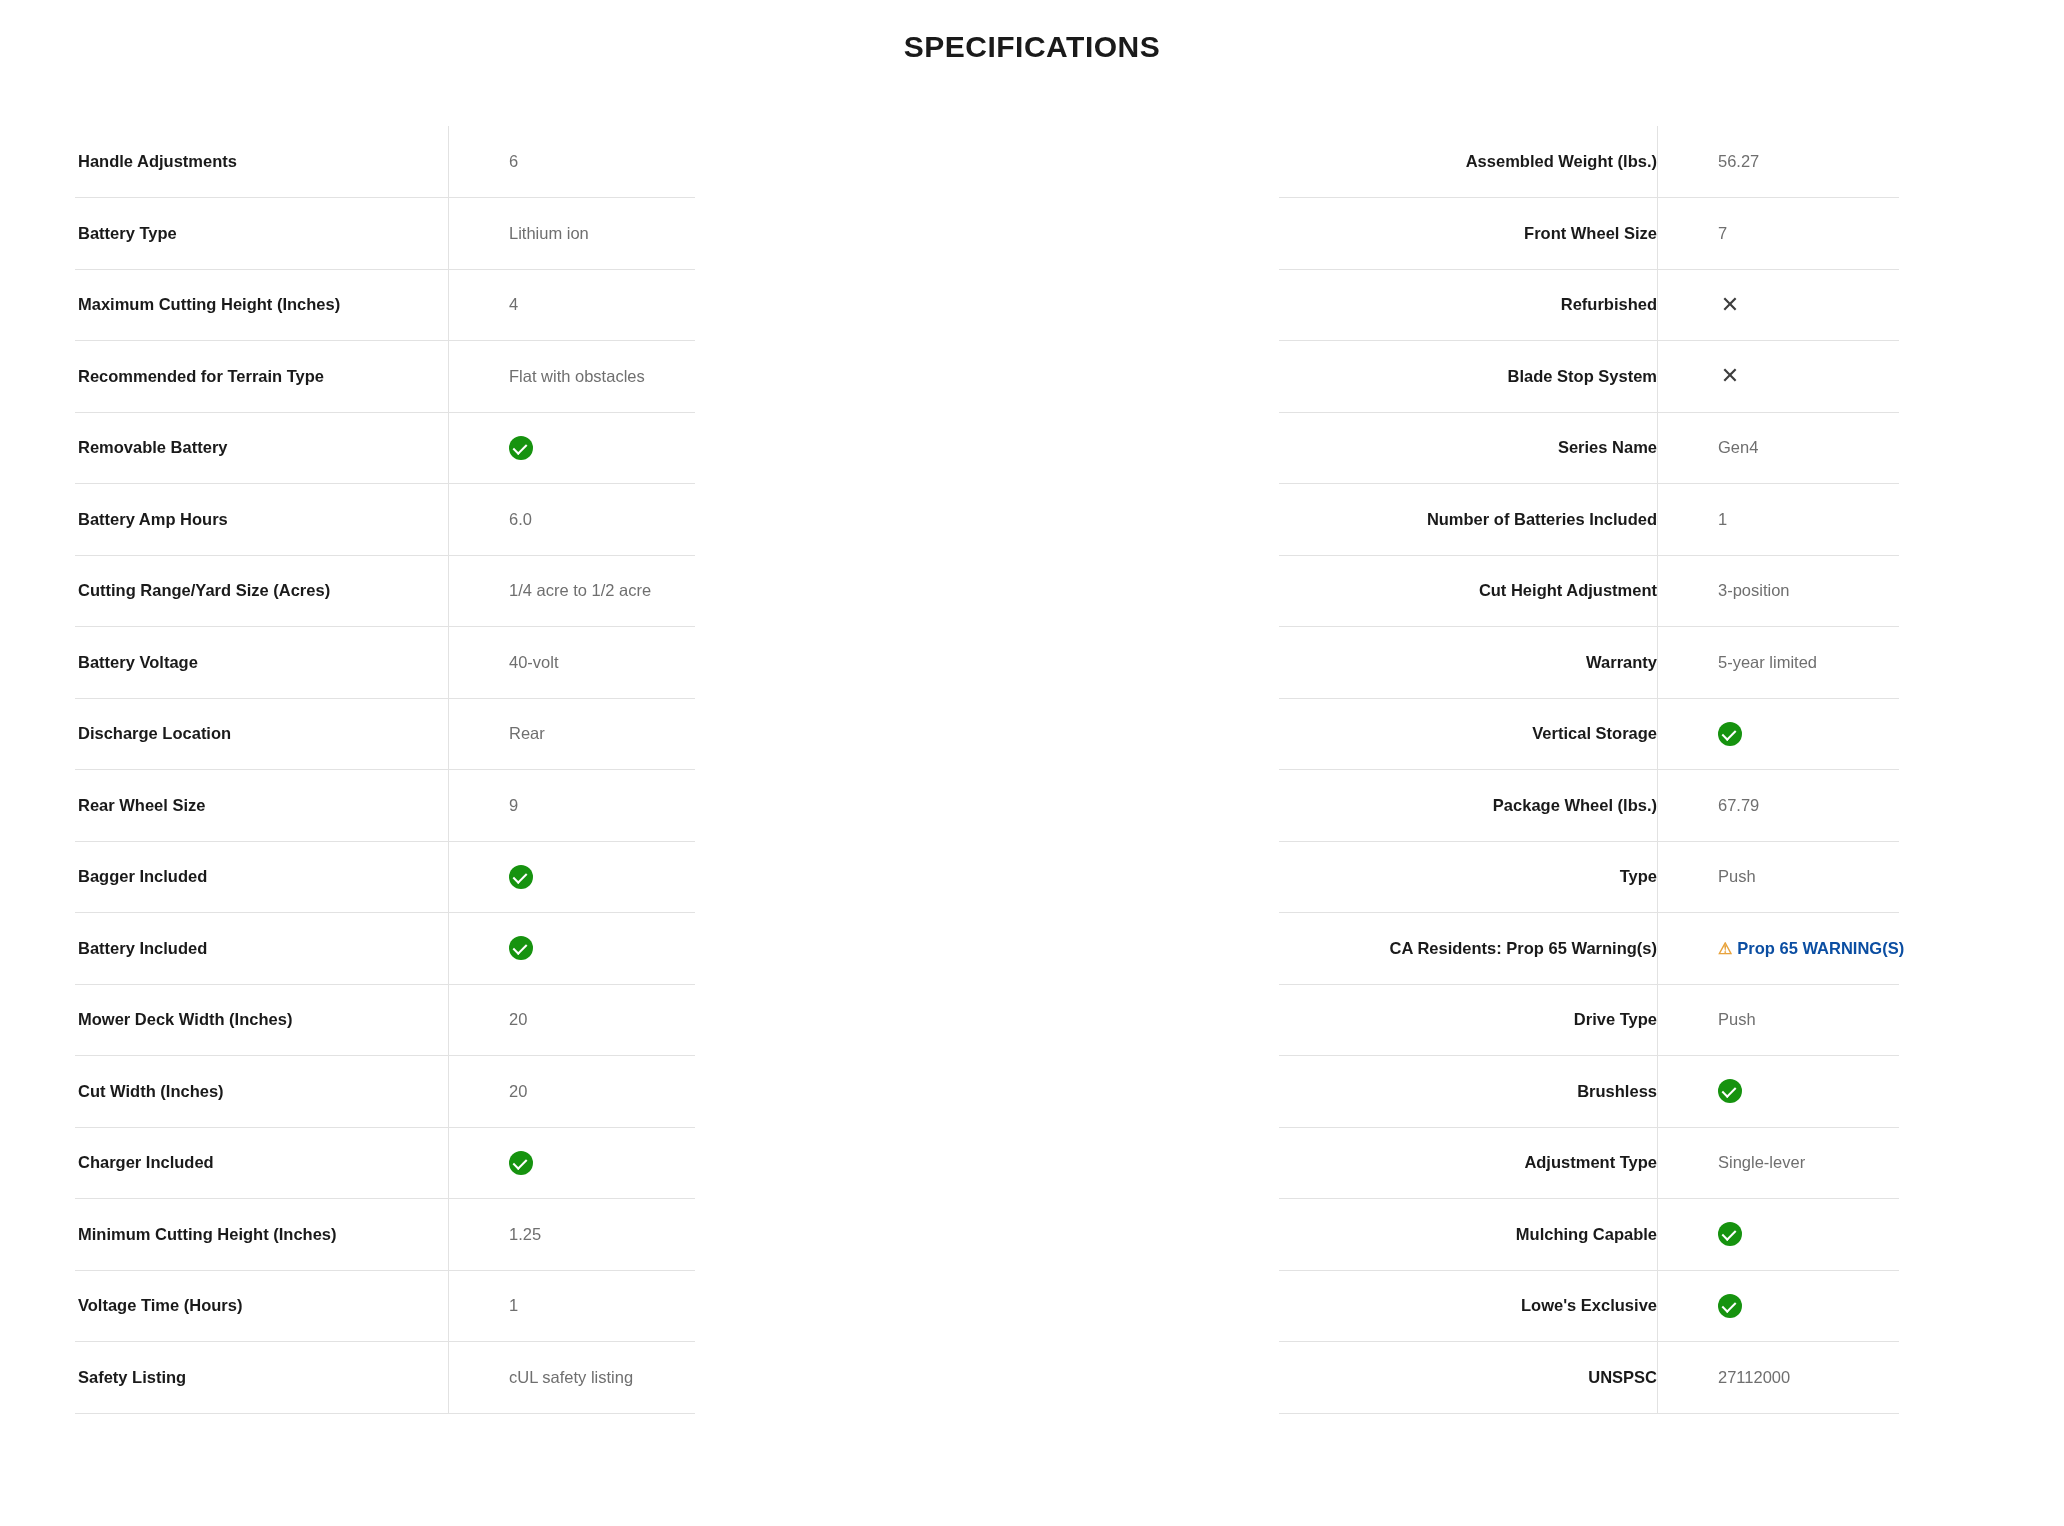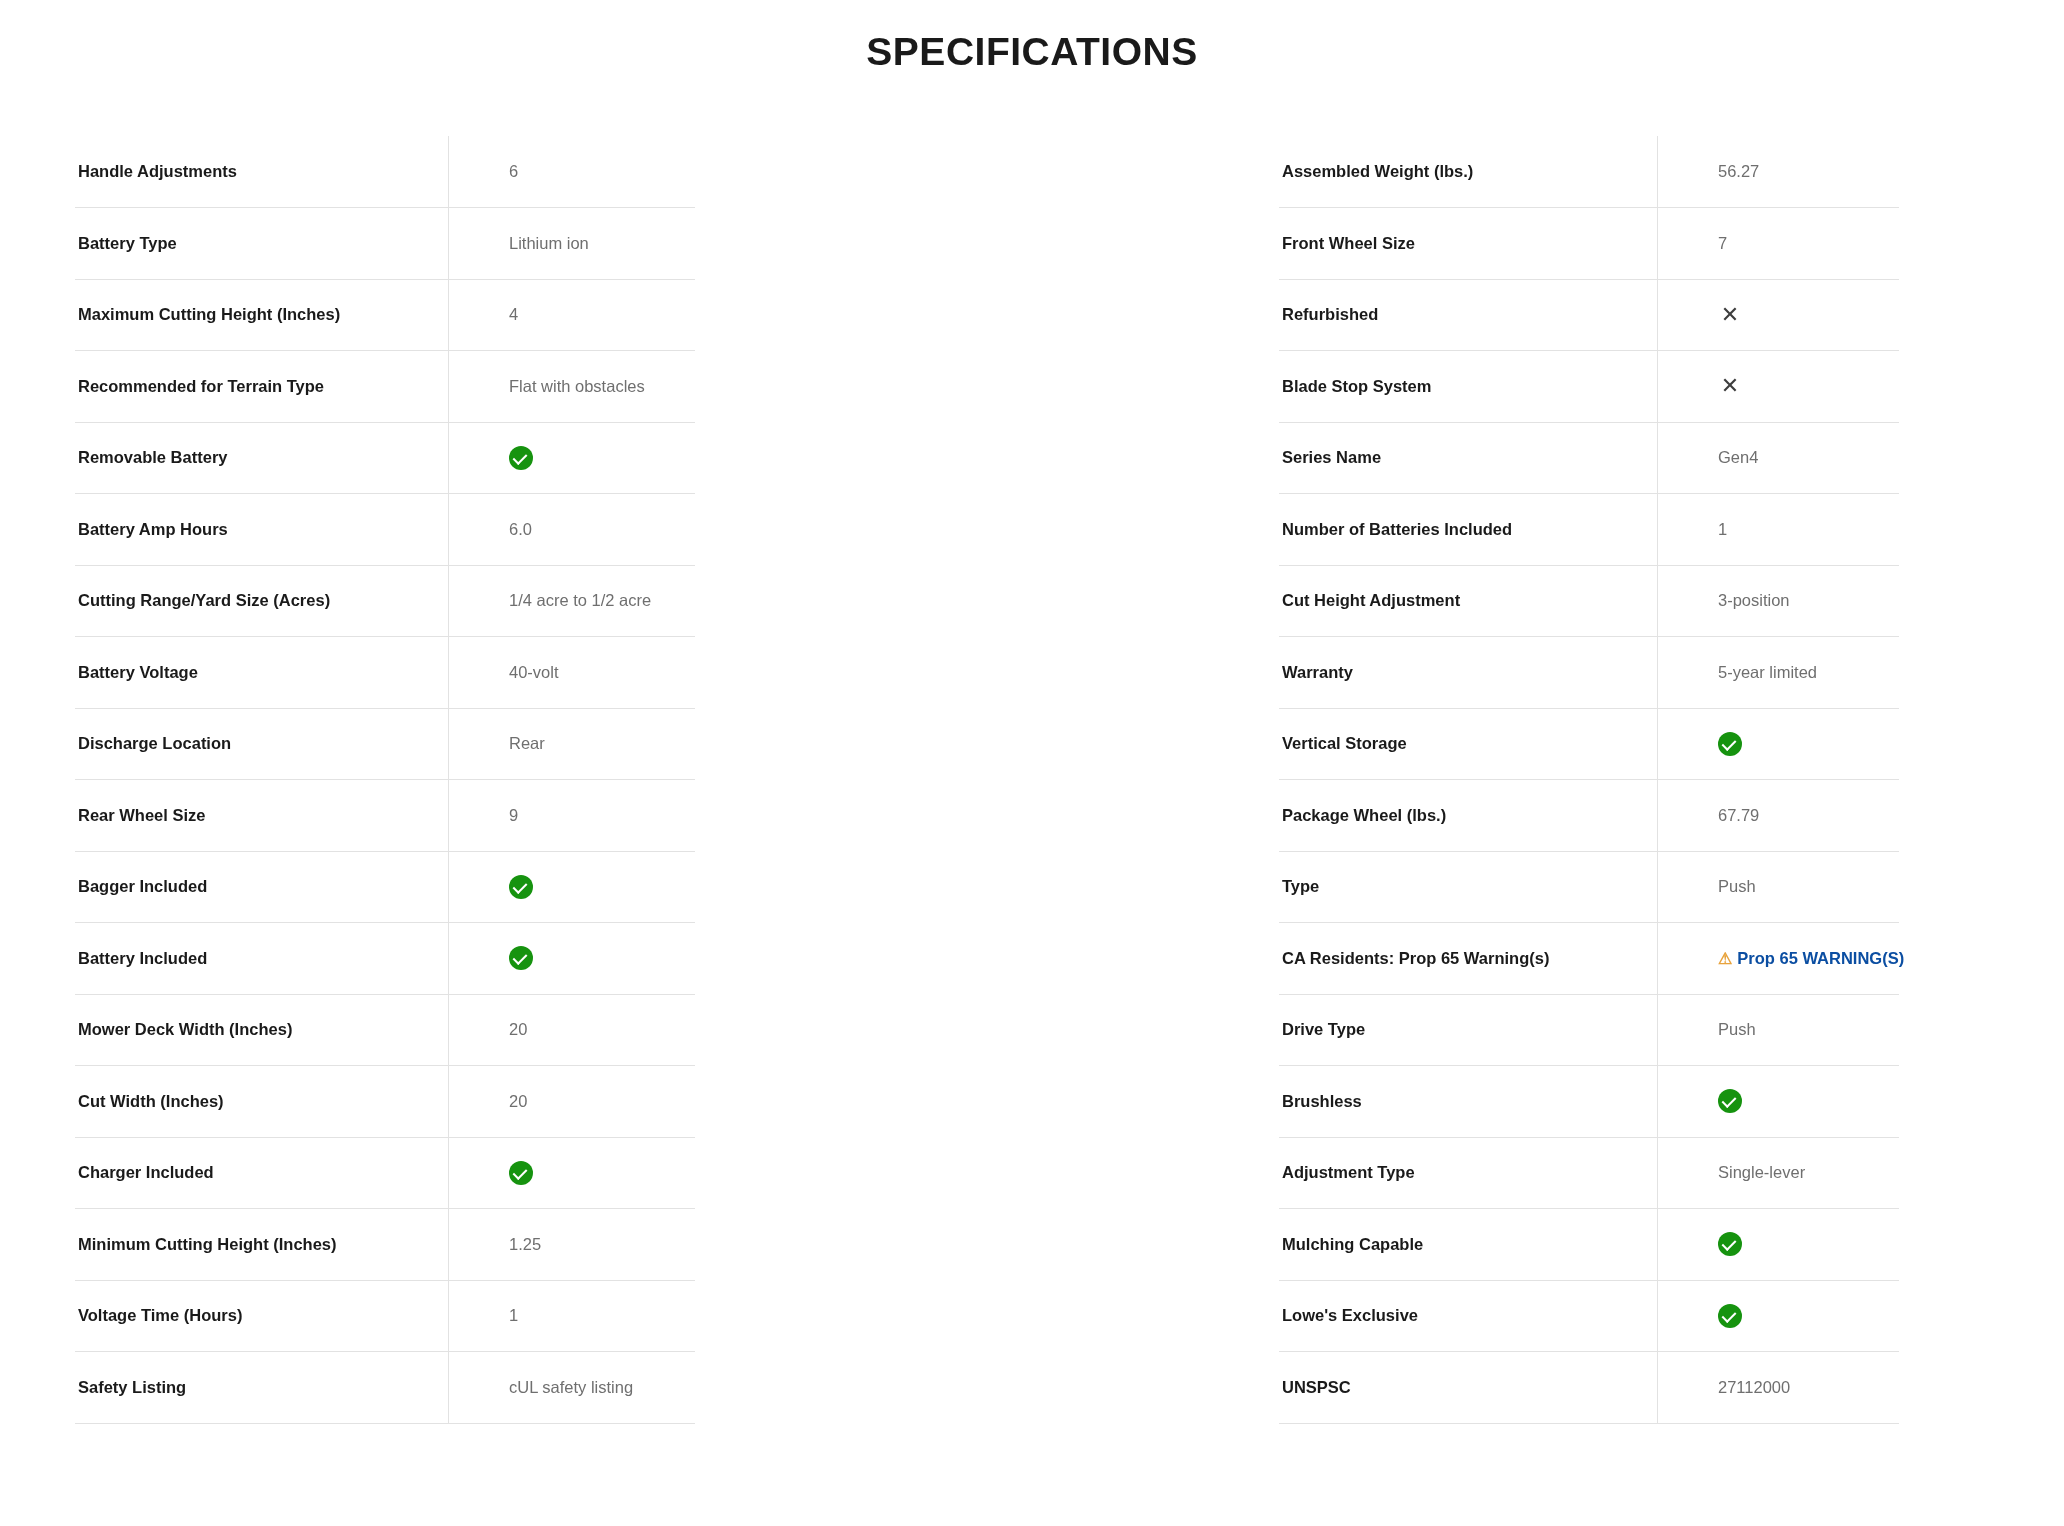--- a/index.html
+++ b/index.html
@@ -15,21 +15,21 @@
     overflow: hidden;
   }
   .page {
     position: relative;
     width: 2064px;
     height: 1526px;
     box-sizing: border-box;
   }
   .page-title {
     text-align: center;
-    font-size: 39px;
+    font-size: 30px;
     font-weight: bold;
     letter-spacing: 0.5px;
     color: #1a1a1a;
     padding-top: 30px;
     margin: 0;
   }
   .columns {
     display: flex;
     padding: 0 75px;
     margin-top: 62px;
@@ -64,20 +64,21 @@
     padding-left: 3px;
     border-right: 1px solid #e2e2e2;
   }
   .spec-table td.value {
     color: #6f6f6f;
     padding-left: 60px;
     font-weight: normal;
   }
   .col.right .spec-table td.label {
     width: 375px;
+    text-align: right;
   }
   .col.right .spec-table td.value {
     padding-left: 60px;
   }
   .check {
     display: inline-block;
     width: 24px;
     height: 24px;
     border-radius: 50%;
     background: #16930f;

